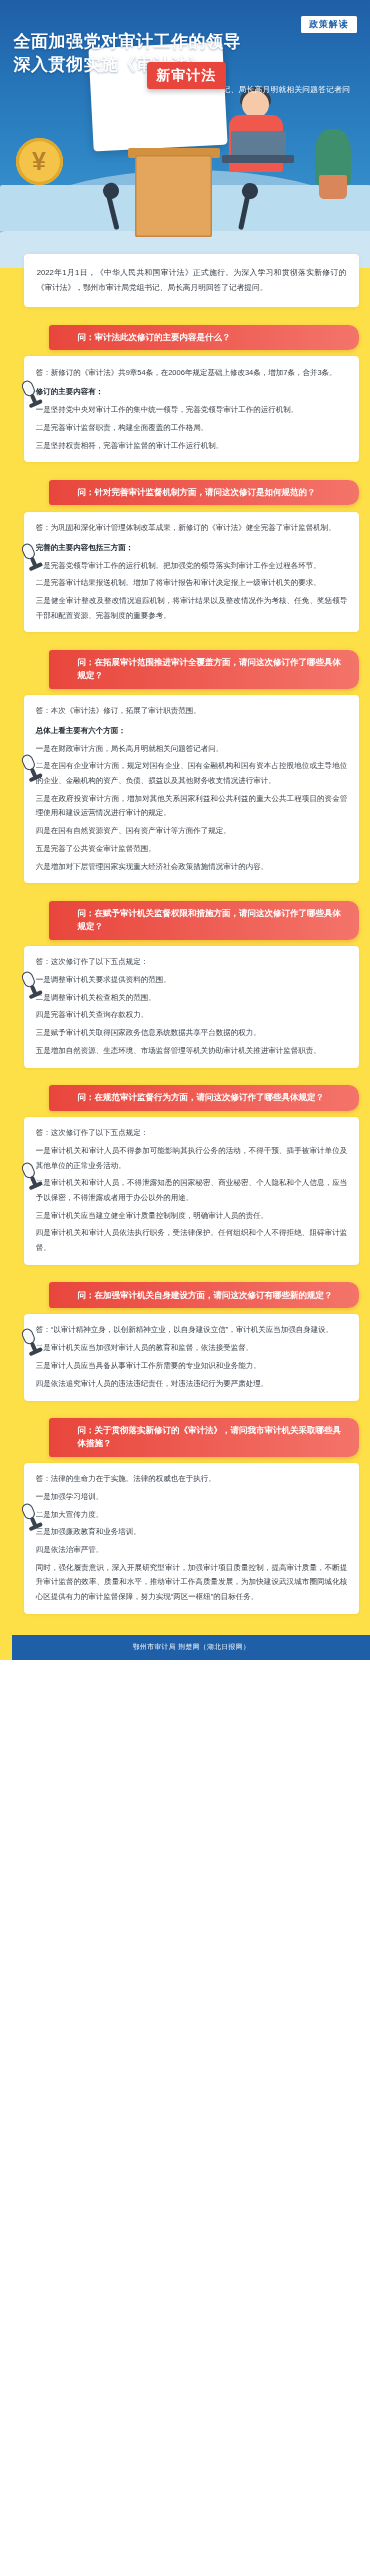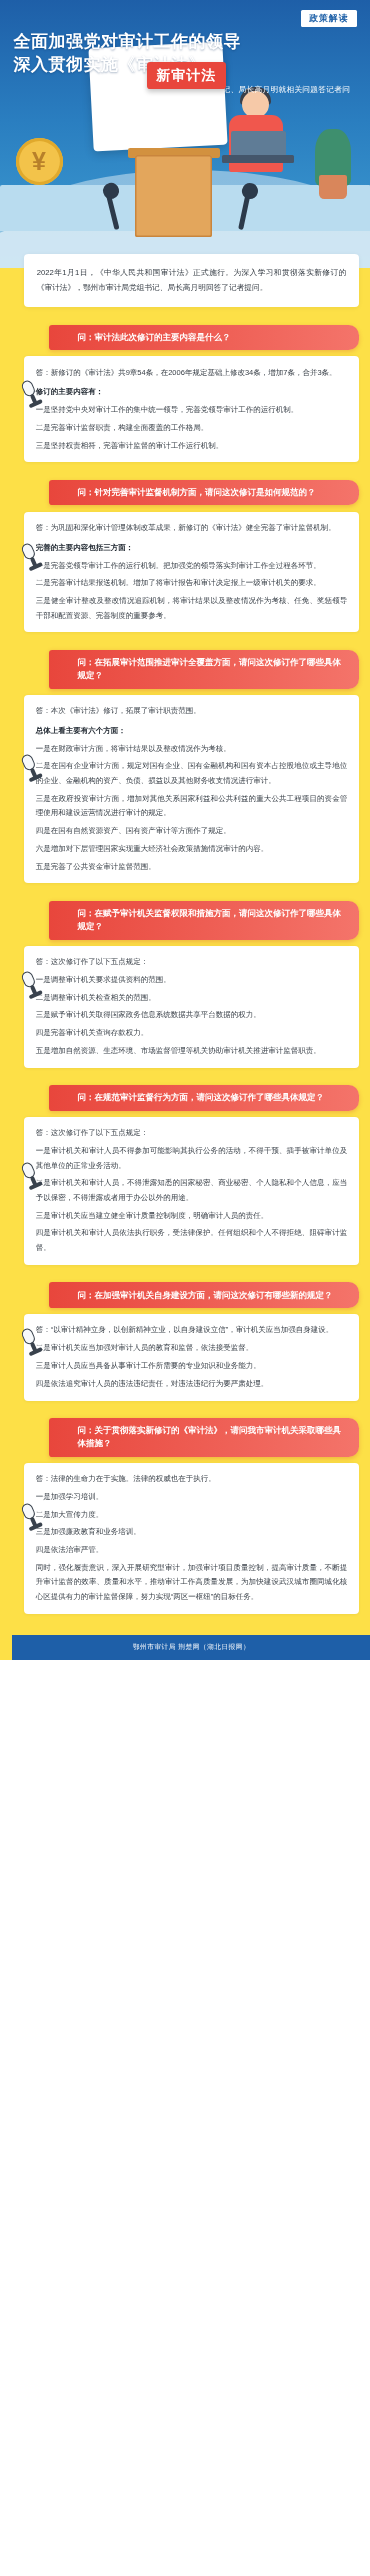--- a/index.html
+++ b/index.html
@@ -34,21 +34,21 @@
   .header-wave2 {
     position: absolute;
     left: -41px; top: 201px;
     width: 464px; height: 134px;
     background: #e9f4fa;
     border-radius: 50% 50% 0 0 / 55% 55% 0 0;
     opacity: 0.7;
   }
   .tag-badge {
     position: absolute;
-    right: 14.4px; top: 10px;
+    right: 14.4px; top: 16px;
     background: #ffffff;
     color: #1b5ea6;
     font-size: 8.8px;
     font-weight: bold;
     letter-spacing: 1px;
     padding: 2.6px 8.2px;
     border-radius: 1.5px;
     z-index: 5;
     font-family: Liberation Mono, monospace;
   }
@@ -322,41 +322,41 @@
         <div class="qblock">
           <div class="mic-icon">
             <div class="mhead"></div>
             <div class="mbody"></div>
             <div class="mbase"></div>
           </div>
           <div class="q-ribbon">问：在拓展审计范围推进审计全覆盖方面，请问这次修订作了哪些具体规定？</div>
           <div class="answer">
             <p>答：本次《审计法》修订，拓展了审计职责范围。</p>
             <p class="lead">总体上看主要有六个方面：</p>
-            <p class="num-item">一是在财政审计方面，将审计结果以及整改情况作为考核。</p>
+            <p class="num-item">一是在财政审计方面，局长高月明就相关问题答记者问。</p>
             <p class="num-item">二是在国有企业审计方面，规定对国有企业、国有金融机构和国有资本占控股地位或主导地位的企业、金融机构的资产、负债、损益以及其他财务收支情况进行审计。</p>
             <p class="num-item">三是在政府投资审计方面，增加对其他关系国家利益和公共利益的重大公共工程项目的资金管理使用和建设运营情况进行审计的规定。</p>
             <p class="num-item">四是在国有自然资源资产、国有资产审计等方面作了规定。</p>
+            <p class="num-item">五是完善了公共资金审计监督范围。</p>
             <p class="num-item">六是增加对下层管理国家实现重大经济社会政策措施情况审计的内容。</p>
-            <p class="num-item">五是完善了公共资金审计监督范围。</p>
           </div>
         </div>
         <div class="qblock">
           <div class="mic-icon">
             <div class="mhead"></div>
             <div class="mbody"></div>
             <div class="mbase"></div>
           </div>
           <div class="q-ribbon">问：在赋予审计机关监督权限和措施方面，请问这次修订作了哪些具体规定？</div>
           <div class="answer">
             <p>答：这次修订作了以下五点规定：</p>
             <p class="num-item">一是调整审计机关要求提供资料的范围。</p>
             <p class="num-item">二是调整审计机关检查相关的范围。</p>
+            <p class="num-item">四是完善审计机关查询存款权力。</p>
             <p class="num-item">三是赋予审计机关取得国家政务信息系统数据共享平台数据的权力。</p>
-            <p class="num-item">四是完善审计机关查询存款权力。</p>
             <p class="num-item">五是增加自然资源、生态环境、市场监督管理等机关协助审计机关推进审计监督职责。</p>
           </div>
         </div>
         <div class="qblock">
           <div class="mic-icon">
             <div class="mhead"></div>
             <div class="mbody"></div>
             <div class="mbase"></div>
           </div>
           <div class="q-ribbon">问：在规范审计监督行为方面，请问这次修订作了哪些具体规定？</div>

